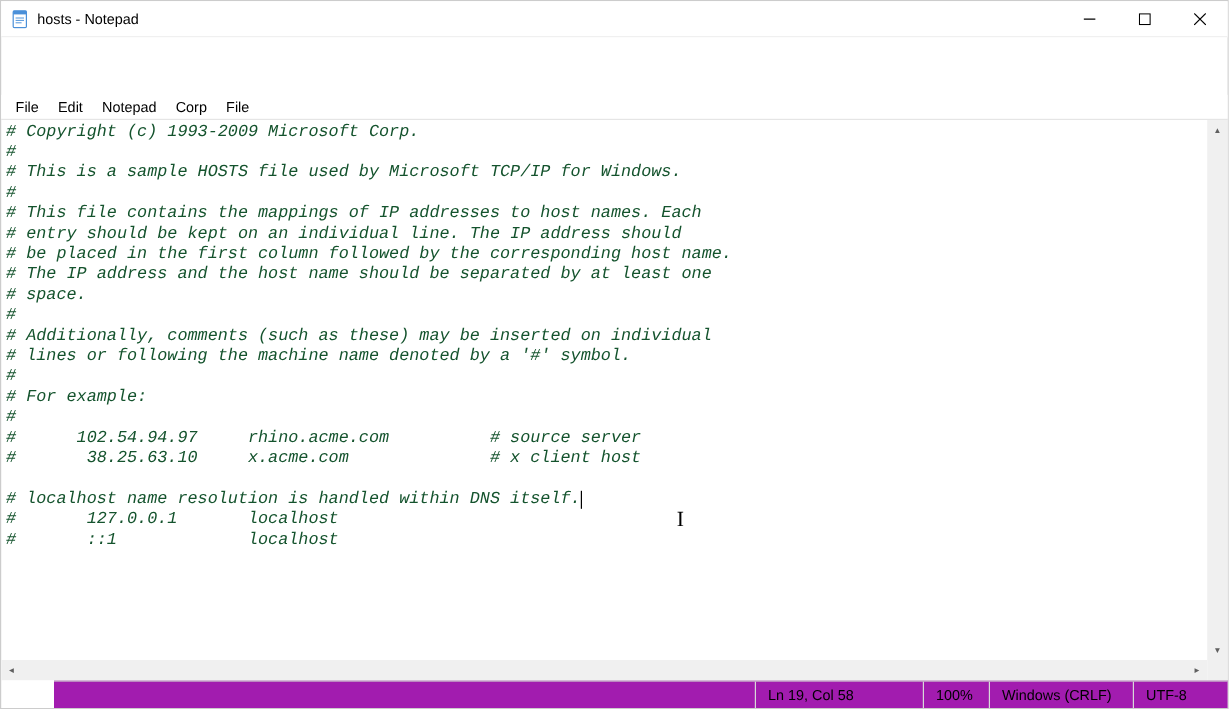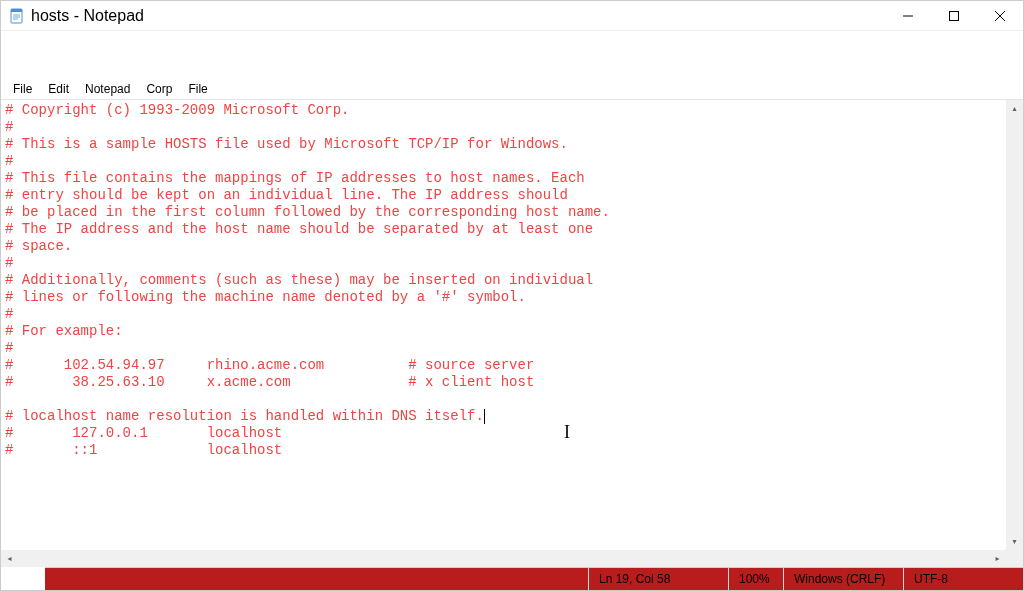--- a/index.html
+++ b/index.html
@@ -25,21 +25,21 @@
     background: #ffffff;
     border-bottom: 1px solid #f0f0f0;
   }
   .titlebar .icon {
     width: 16px; height: 16px;
     margin: 0 6px 0 8px;
     display: inline-flex; align-items: center; justify-content: center;
   }
   .titlebar .title {
     flex: 0 0 auto;
-    font-size: 16px;
+    font-size: 12px;
     color: #000000;
   }
   .titlebar .spacer { flex: 1 1 auto; }
   .win-controls { display: flex; height: 100%; }
   .win-btn {
     width: 46px; height: 100%;
     display: flex; align-items: center; justify-content: center;
     font-family: "Segoe UI", sans-serif;
     font-size: 10px;
     color: #000000;
@@ -71,23 +71,24 @@
   }
   .editor {
     position: absolute;
     top: 0; left: 0; right: 17px; bottom: 17px;
     padding: 2px 4px;
     font-family: Consolas, "Courier New", monospace;
     font-size: 14px;
     line-height: 17px;
     white-space: pre;
     overflow: hidden;
-    color: #ef4444;
+    color: #14532d;
     cursor: text;
     outline: none;
+    font-style: italic;
   }
   .caret {
     display: inline-block;
     width: 1px; height: 15px;
     background: #000;
     vertical-align: text-bottom;
     margin-left: 0px;
   }
   .text-cursor {
     position: absolute;
@@ -114,21 +115,21 @@
   .scroll-arrow {
     width: 17px; height: 17px;
     display: flex; align-items: center; justify-content: center;
     color: #606060; font-size: 8px;
   }
 
   
   .statusbar {
     height: 23px;
     border-top: 1px solid #d0d0d0;
-    background: #b91c1c;
+    background: #a21caf;
     display: flex;
     font-size: 12px;
     color: #000;
     margin-left: 44px;
   }
   .status-cell {
     border-left: 1px solid #d8d8d8;
     display: flex; align-items: center;
     padding: 0 10px;
     white-space: nowrap;
@@ -215,16 +216,16 @@
       <div class="scroll-arrow">▸</div>
     </div>
     <div class="scroll-corner"></div>
   </div>
 
   <div class="statusbar">
     <div class="status-cell first status-spacer"></div>
     <div class="status-cell" style="width:140px">Ln 19, Col 58</div>
     <div class="status-cell" style="width:55px">100%</div>
     <div class="status-cell" style="width:120px">Windows (CRLF)</div>
-    <div class="status-cell" style="width:120px">UTF-8</div>
+    <div class="status-cell" style="width:79px">UTF-8</div>
   </div>
 
 </div>
 
 </body></html>

